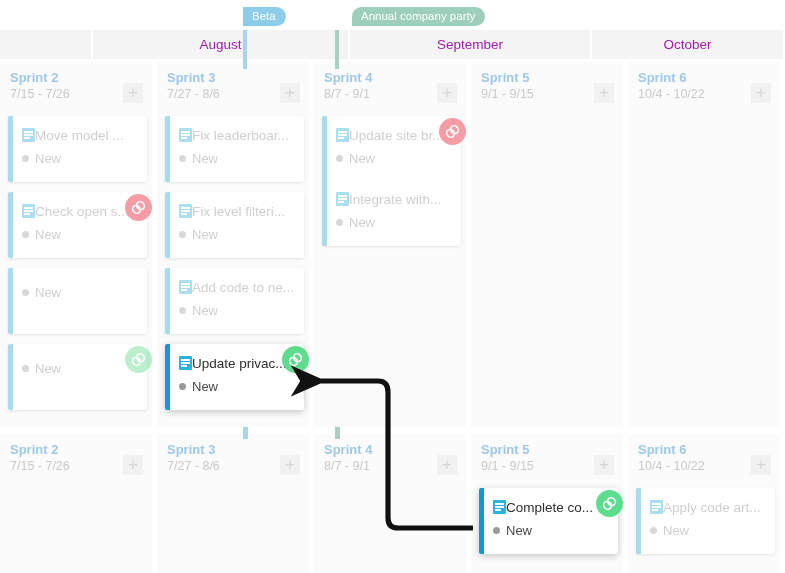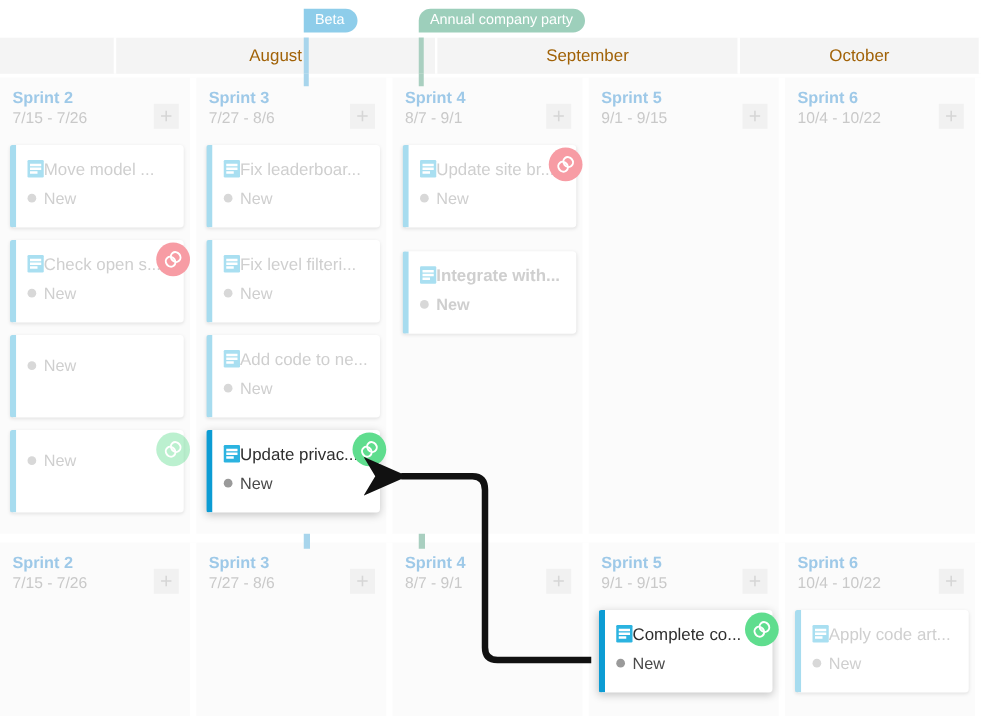--- a/index.html
+++ b/index.html
@@ -32,21 +32,21 @@
     position: absolute;
     top: 7px;
     height: 19px;
     line-height: 19px;
     padding: 0 10px 0 9px;
     font-size: 11.5px;
     color: #ffffff;
     white-space: nowrap;
     border-radius: 0 10px 10px 0;
   }
-  .milestone-pill.rounded-left { border-radius: 10px 10px 10px 0; }
+  .milestone-pill.rounded-left { border-radius: 10px 10px 10px 0; margin-left: 17px; }
 
   
   .milestone-line {
     position: absolute;
     width: 4px;
     z-index: 5;
     pointer-events: none;
   }
 
   
@@ -56,21 +56,21 @@
     width: 785px;
     height: 29px;
     z-index: 3;
   }
   .month-cell {
     position: absolute;
     top: 0;
     height: 29px;
     background: #f4f4f4;
     border-right: 2px solid #ffffff;
-    color: #a16207;
+    color: #a21caf;
     font-size: 13.5px;
     display: flex;
     align-items: center;
     justify-content: center;
   }
   .month-cell.blank { background: #f4f4f4; }
 
   
   .lane {
     position: absolute;
@@ -393,21 +393,21 @@
             <span class="status-dot"></span>
             <span class="status-text">New</span>
           </div>
         </div>
         <div class="link-badge" style="left: 439px; top: 56px; background: rgb(247, 156, 164); opacity: 1;">
           <svg width="17" height="17" viewBox="0 0 20 20">
             <ellipse cx="7.6" cy="12.2" rx="4.3" ry="4.8" fill="none" stroke="#fff" stroke-width="1.9" transform="rotate(-38 7.6 12.2)"></ellipse>
             <ellipse cx="12.4" cy="7.8" rx="4.3" ry="4.8" fill="none" stroke="#fff" stroke-width="1.9" transform="rotate(-38 12.4 7.8)"></ellipse>
           </svg>
         </div>
-        <div class="card dim" style="left: 322px; top: 139px; width: 139px; height: 66px; font-weight: bold;">
+        <div class="card dim" style="left: 322px; top: 118px; width: 139px; height: 66px;">
           <div class="card-row1">
             <span class="doc-icon">
               <i></i>
               <i></i>
               <i></i>
             </span>
             <span class="card-title">Integrate with...</span>
           </div>
           <div class="card-row2">
             <span class="status-dot"></span>

